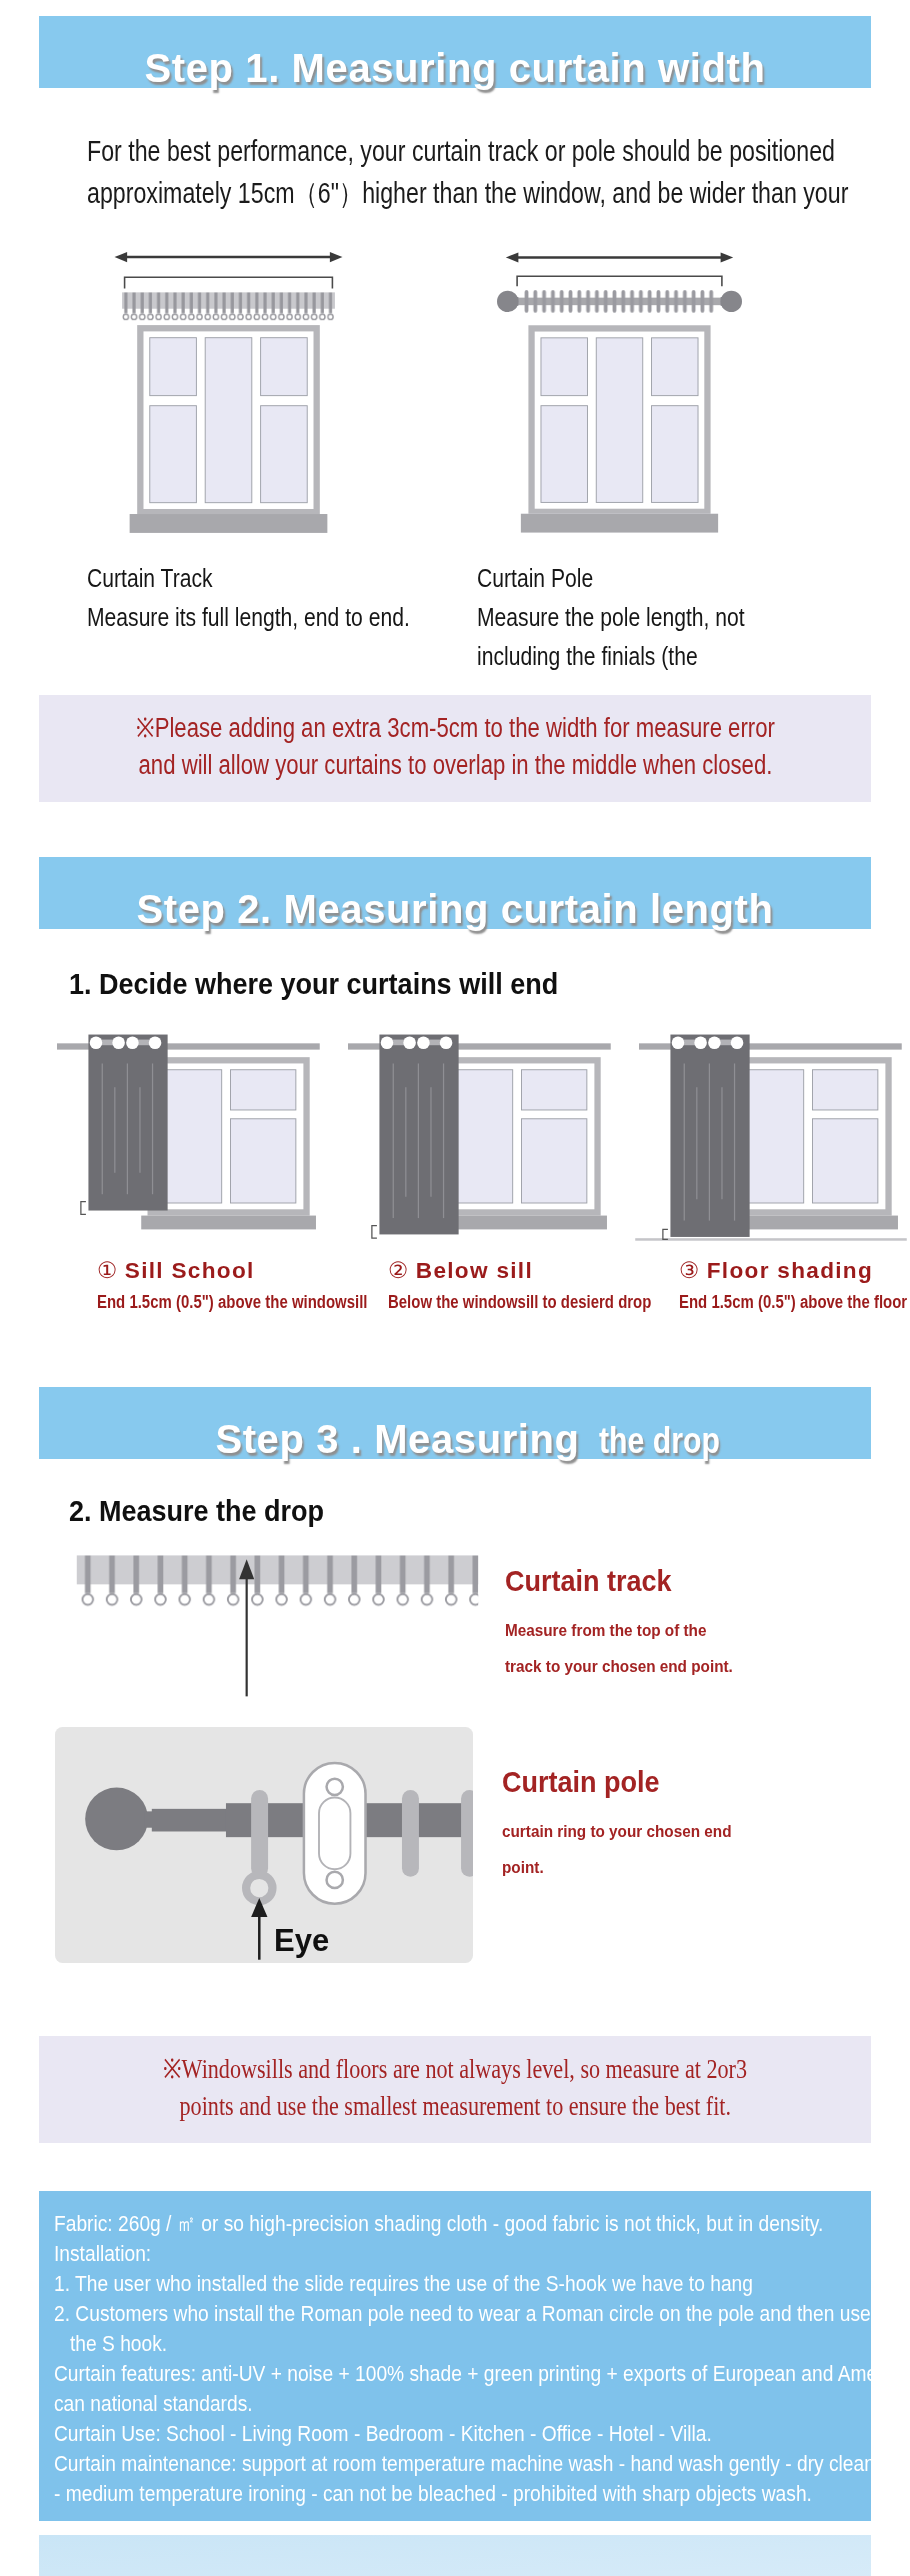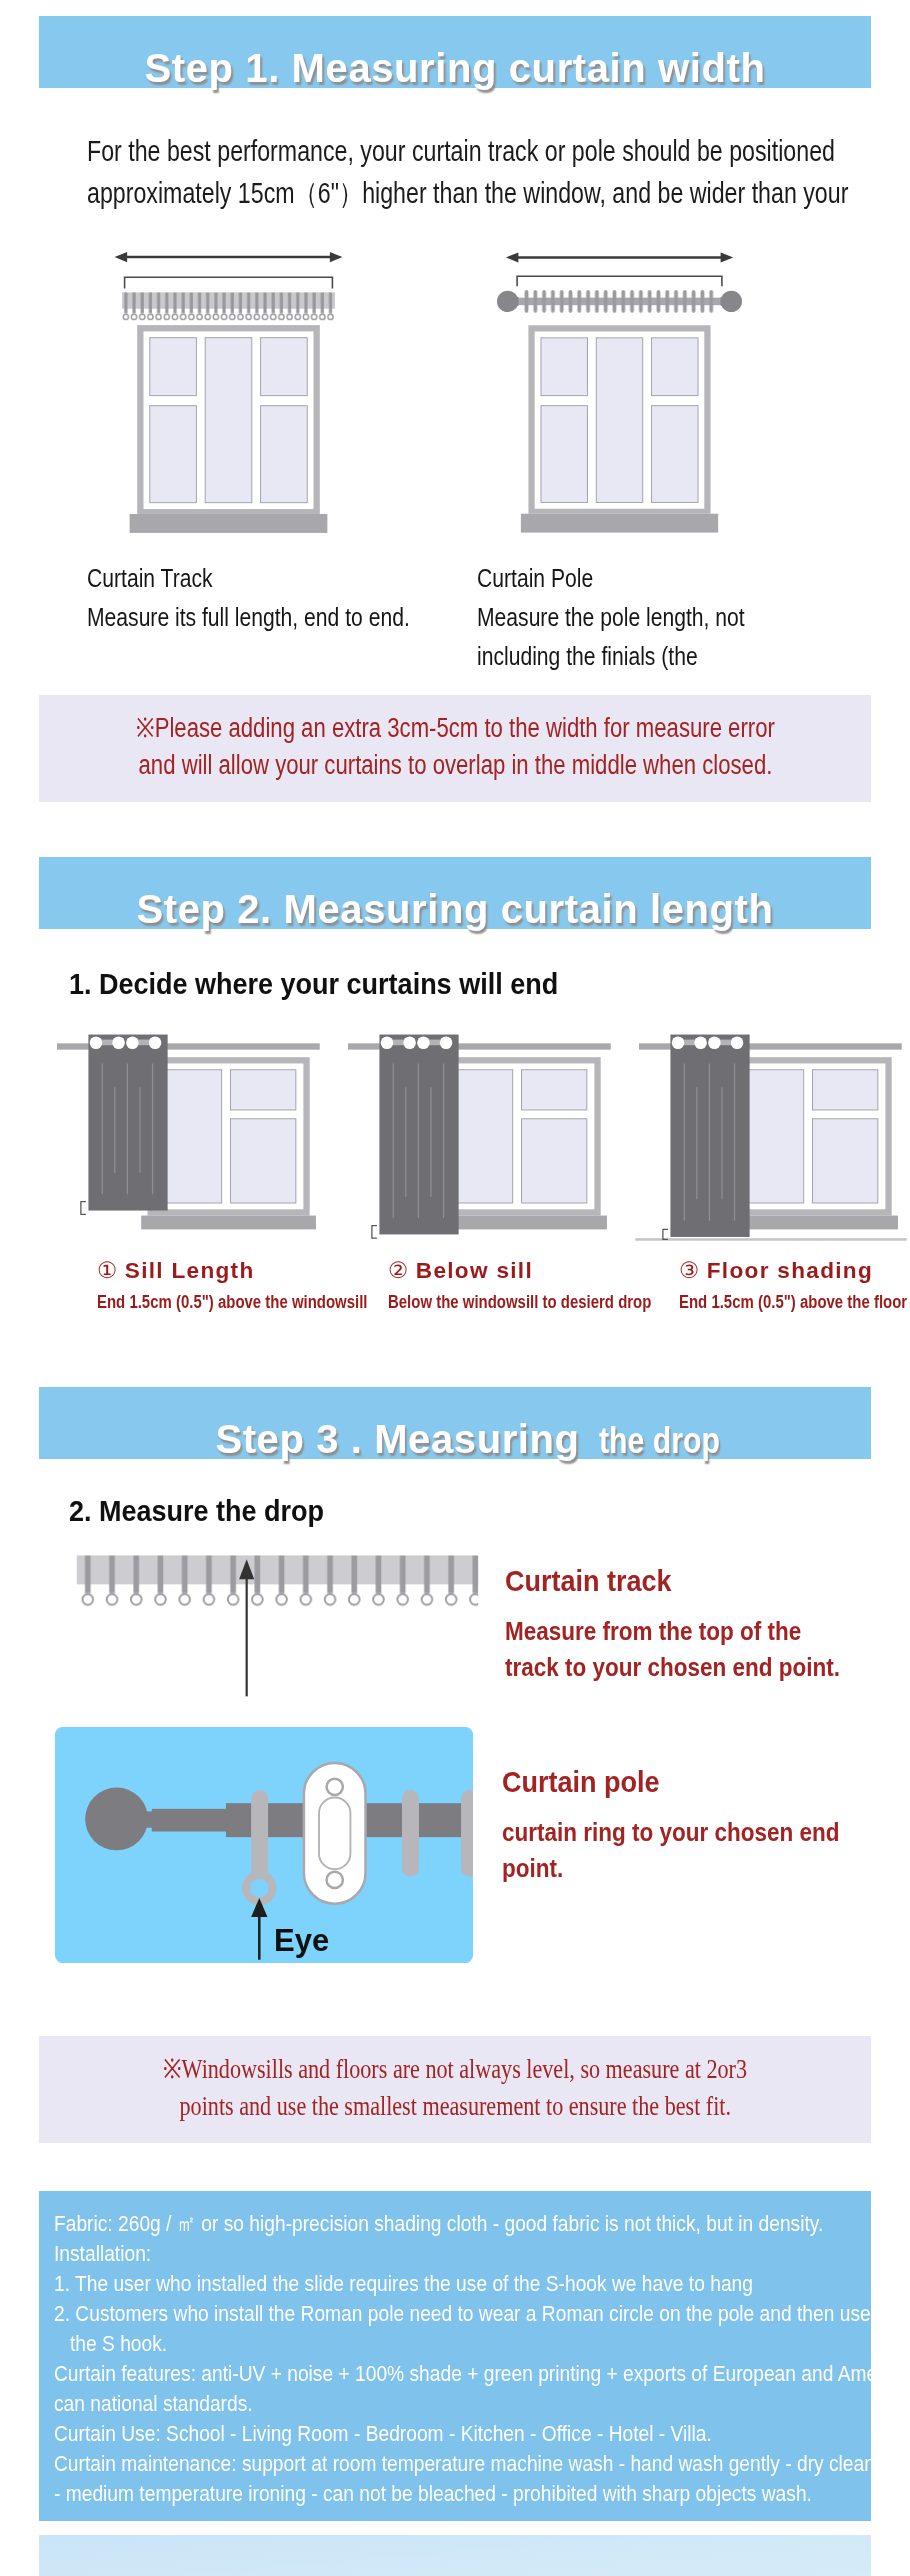--- a/index.html
+++ b/index.html
@@ -42,24 +42,24 @@
   .fig2{width:272px;}
   .fig2 svg{display:block;}
   .cap{padding-left:44px;margin-top:10px;}
   .capline{color:#9b1b1b;font-size:22.6px;font-weight:700;letter-spacing:1.3px;}
   .capnum{font-weight:400;margin-right:7.5px;letter-spacing:0;}
   .capdesc{color:#9b1b1b;font-size:17.6px;font-weight:700;margin-top:7.5px;letter-spacing:0;}
 
   .trackrow{display:flex;margin-top:21.4px;padding-left:73px;}
   .tracktext{margin-left:22.6px;padding-top:15px;}
   .redhead{color:#a32323;font-weight:700;font-size:30px;}
-  .redbody{color:#a32323;font-weight:700;font-size:25px;line-height:36px;margin-top:15px;}
+  .redbody{color:#a32323;font-weight:700;font-size:17px;line-height:36px;margin-top:15px;}
 
   .polerow{display:flex;margin-top:26.4px;padding-left:55px;}
-  .polebox{position:relative;width:418px;height:236px;background:#7dd3fc;border-radius:7.5px;}
+  .polebox{position:relative;width:418px;height:236px;background:#e5e5e5;border-radius:7.5px;}
   .polebox svg{position:absolute;left:0;top:0;}
   .eye-label{position:absolute;left:219px;top:196px;font-weight:700;font-size:31px;color:#101010;}
   .poletext{margin-left:29px;padding-top:38px;}
 
   .infobox{margin:48px 39px 0;background:#7fc2eb;padding:17.6px 15px 12.6px;}
   .infoline{color:#ffffff;font-size:22.6px;line-height:30px;white-space:pre-wrap;}
 
   .footer{margin:14px 39px 0;height:172px;
     background:linear-gradient(175deg,#c9e5f6 0%,#d9ecf9 55%,#edf6fc 100%);}
 </style>
@@ -176,21 +176,21 @@
         <circle cx="162" cy="25" r="10" fill="#ffffff"></circle>
       <line x1="78" y1="58" x2="78" y2="266" stroke="#8f8f94" stroke-width="2"></line>
       <line x1="98" y1="96" x2="98" y2="232" stroke="#8f8f94" stroke-width="2"></line>
       <line x1="118" y1="58" x2="118" y2="266" stroke="#8f8f94" stroke-width="2"></line>
       <line x1="138" y1="96" x2="138" y2="232" stroke="#8f8f94" stroke-width="2"></line>
       <line x1="158" y1="58" x2="158" y2="266" stroke="#8f8f94" stroke-width="2"></line>
       <path d="M52 278 L44 278 L44 298 L52 298" fill="none" stroke="#555" stroke-width="2"></path>
     </svg>
     <div class="cap">
       <div class="capline">
-        <span class="capnum">①</span><span>Sill Length</span>
+        <span class="capnum">①</span><span>Sill School</span>
       </div>
       <div class="capdesc"><span class="cx85">End 1.5cm (0.5") above the windowsill</span></div>
     </div>
   </div>
 
   <div class="fig2">
     <svg width="272" height="220" viewBox="0 0 432 350">
       <rect x="6" y="26" width="418" height="10" fill="#a8a8ac"></rect>
       <rect x="150" y="48" width="258" height="252" fill="#b6b6ba"></rect>
       <rect x="160" y="58" width="238" height="232" fill="#ffffff"></rect>

